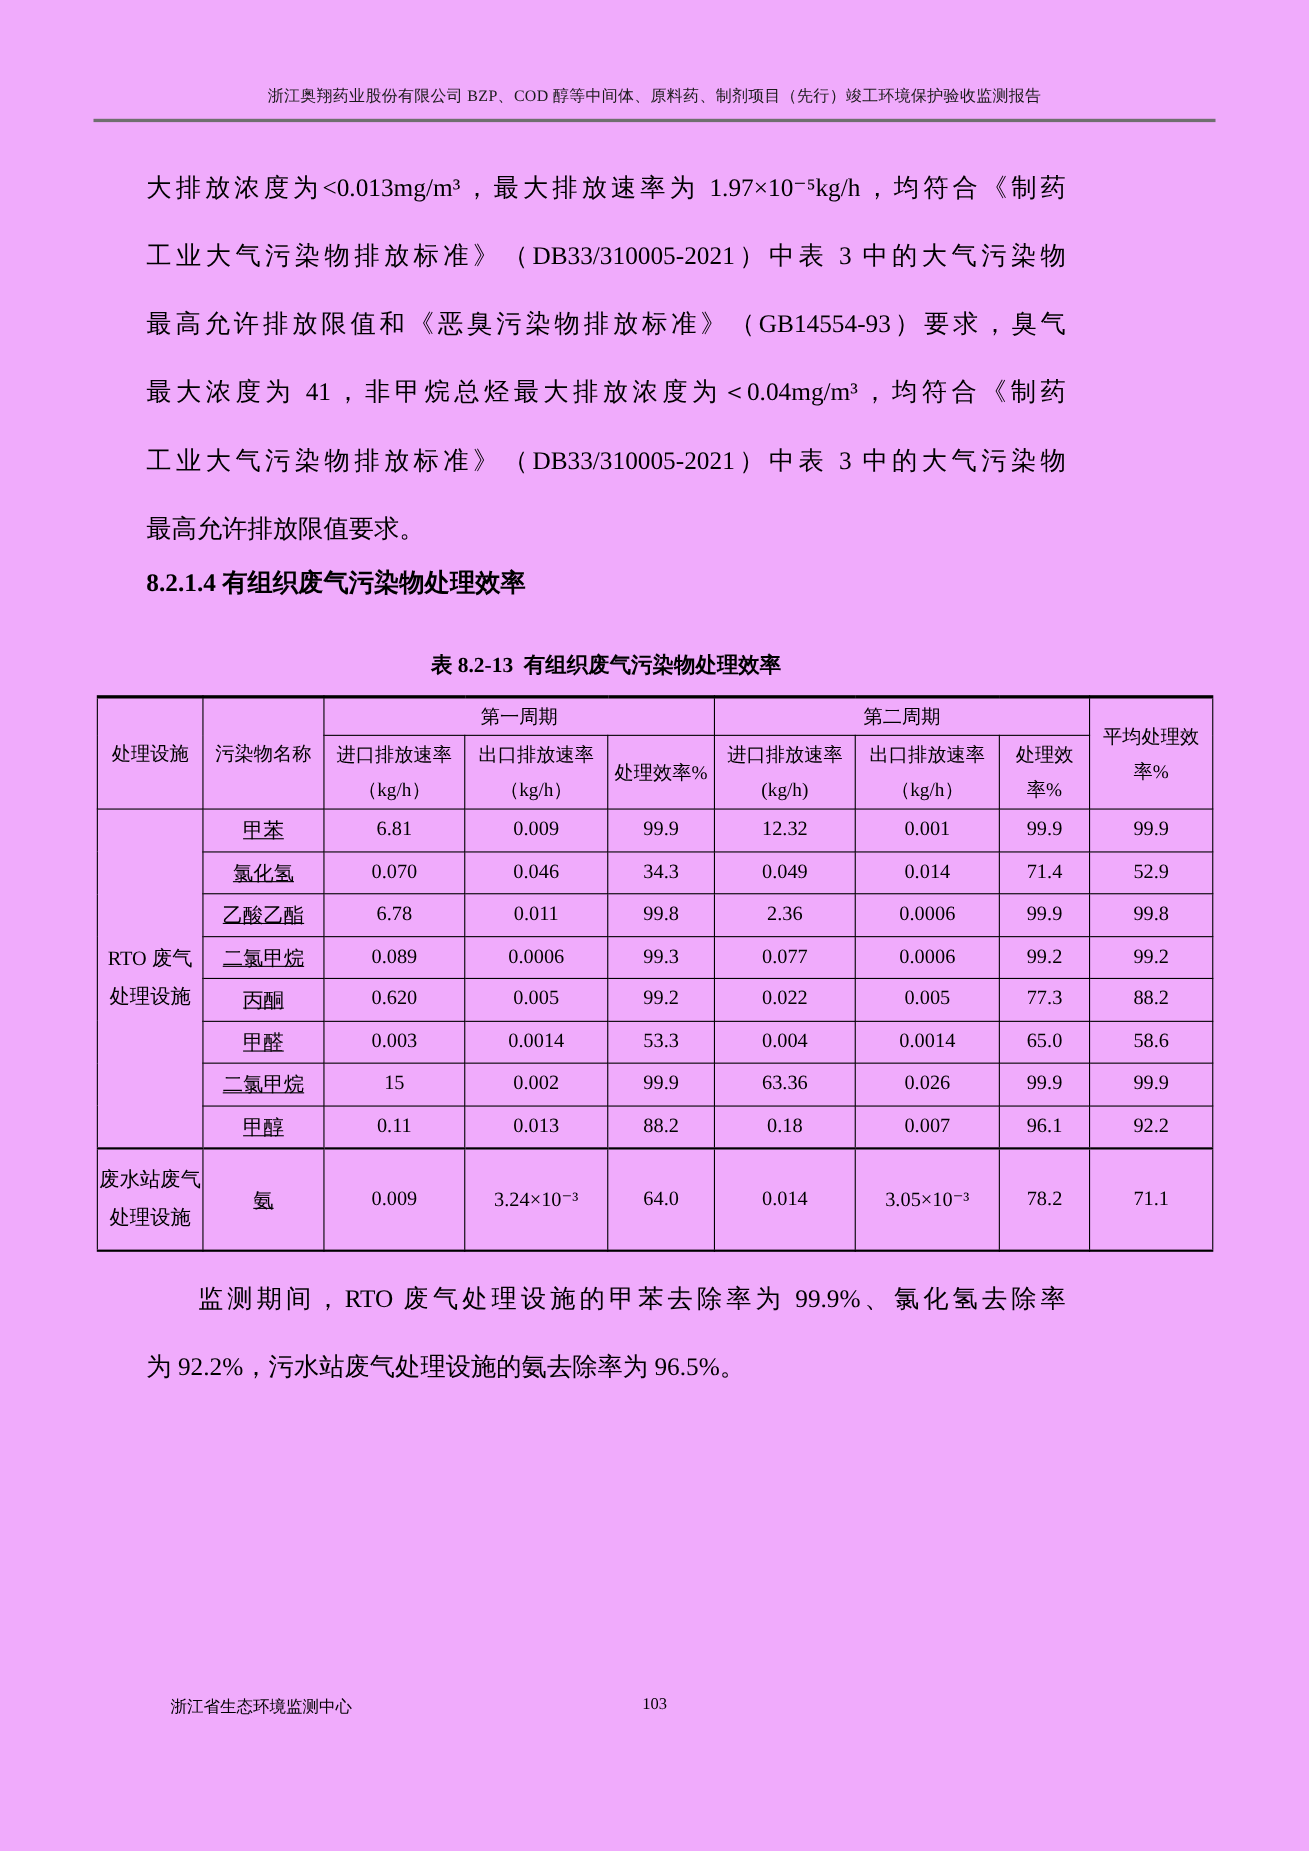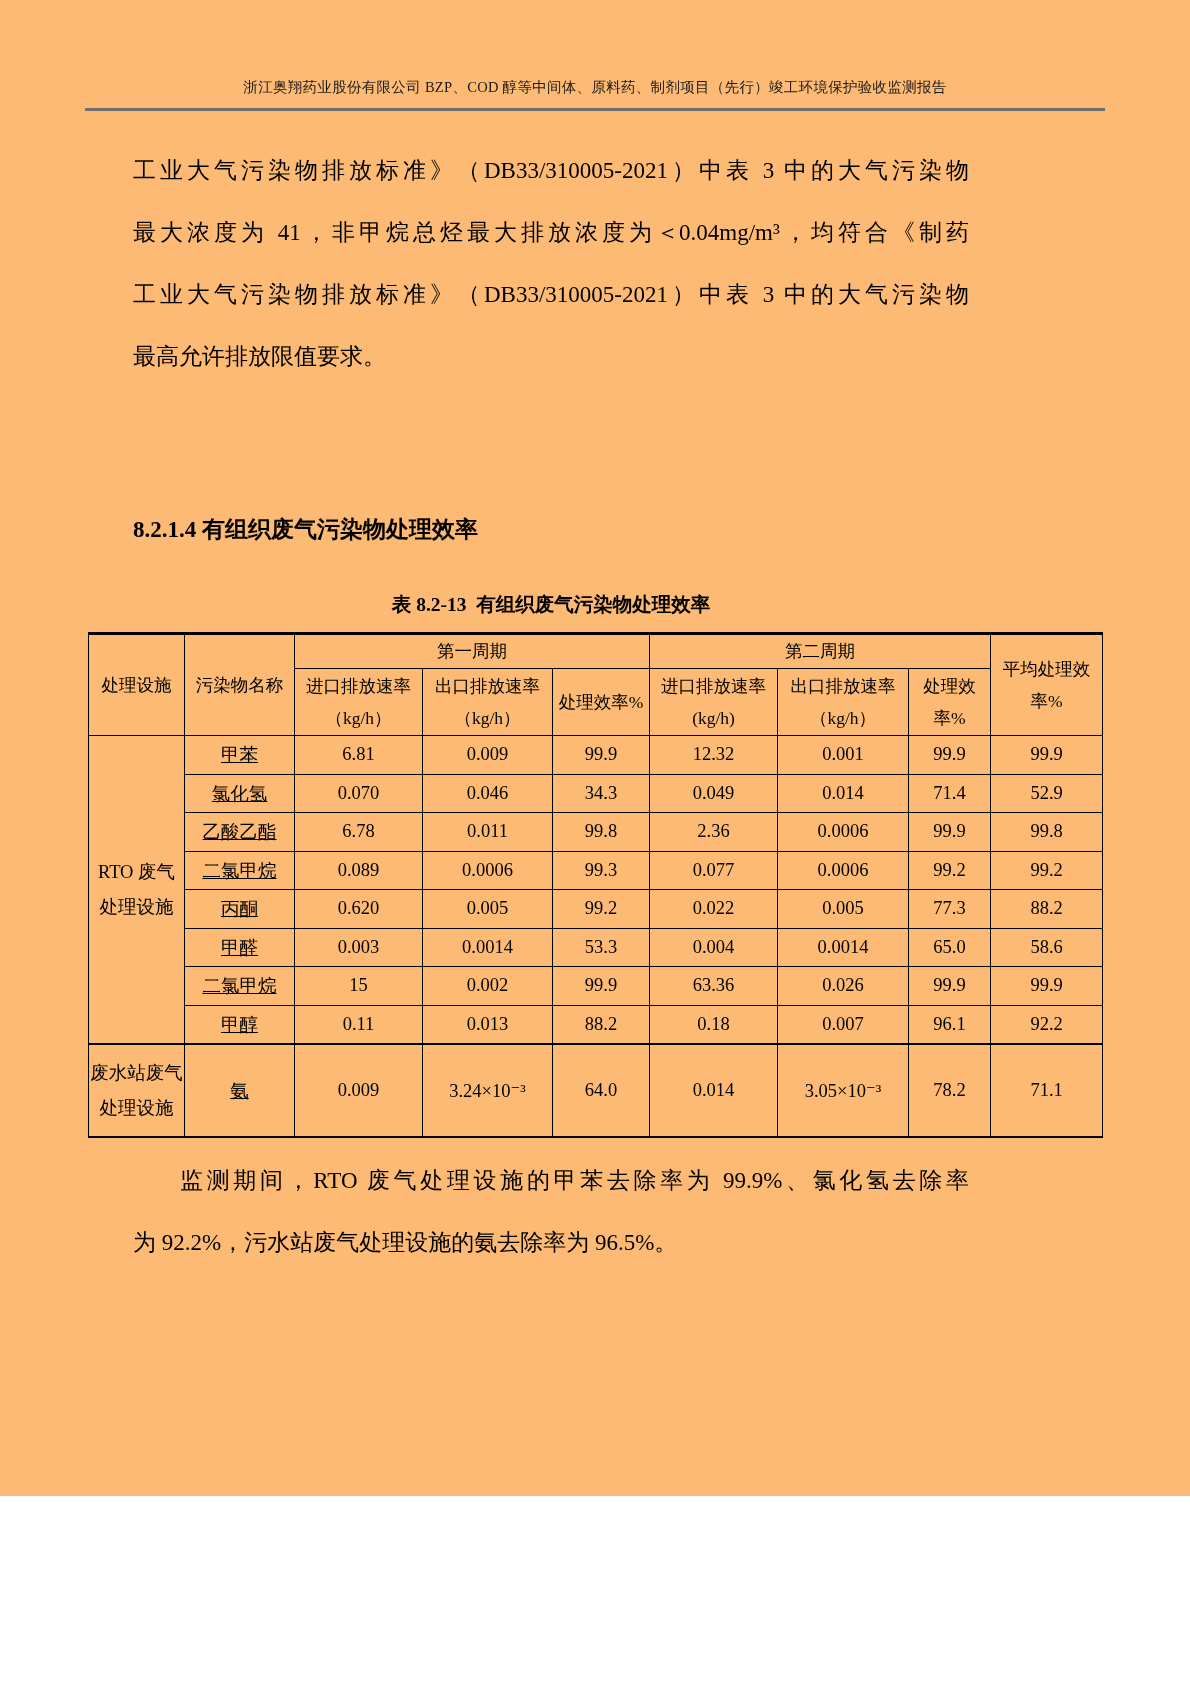--- a/index.html
+++ b/index.html
@@ -1,21 +1,21 @@
 <!DOCTYPE html>
 <html><head>
 <meta charset="utf-8">
 <style>
   html,body{margin:0;padding:0;background:#fff;}
   body{
     width:1190px;height:1683px;
     font-family:"Liberation Serif","DejaVu Serif",serif;
     color:#000;
   }
-  .page{position:relative;width:1190px;height:1496px;background:#fdba74;overflow:hidden;}
+  .page{position:relative;width:1190px;height:1683px;background:#f0abfc;overflow:hidden;}
 
   
   .running-header{
     position:absolute;top:78px;left:88px;width:1014px;
     text-align:center;font-size:14.5px;color:#1a1a1a;letter-spacing:.3px;
     white-space:nowrap;
   }
   .header-rule{
     position:absolute;top:108px;left:85px;width:1020px;height:3px;
     background:#6f6f6f;
@@ -77,21 +77,23 @@
 </style>
 </head>
 <body>
 
 <div class="page">
 
   <div class="running-header">浙江奥翔药业股份有限公司 BZP、COD 醇等中间体、原料药、制剂项目（先行）竣工环境保护验收监测报告</div>
   <div class="header-rule"></div>
 
   <div class="para para1">
+    <div class="pline just">大排放浓度为&lt;0.013mg/m³，最大排放速率为 1.97×10⁻⁵kg/h，均符合《制药</div>
     <div class="pline just">工业大气污染物排放标准》（DB33/310005-2021）中表 3 中的大气污染物</div>
+    <div class="pline just">最高允许排放限值和《恶臭污染物排放标准》（GB14554-93）要求，臭气</div>
     <div class="pline just">最大浓度为 41，非甲烷总烃最大排放浓度为＜0.04mg/m³，均符合《制药</div>
     <div class="pline just">工业大气污染物排放标准》（DB33/310005-2021）中表 3 中的大气污染物</div>
     <div class="pline last">最高允许排放限值要求。</div>
   </div>
 
   <h2 class="heading">8.2.1.4 有组织废气污染物处理效率</h2>
 
   <div class="caption">表 8.2-13  有组织废气污染物处理效率</div>
 
   <table class="eff">

